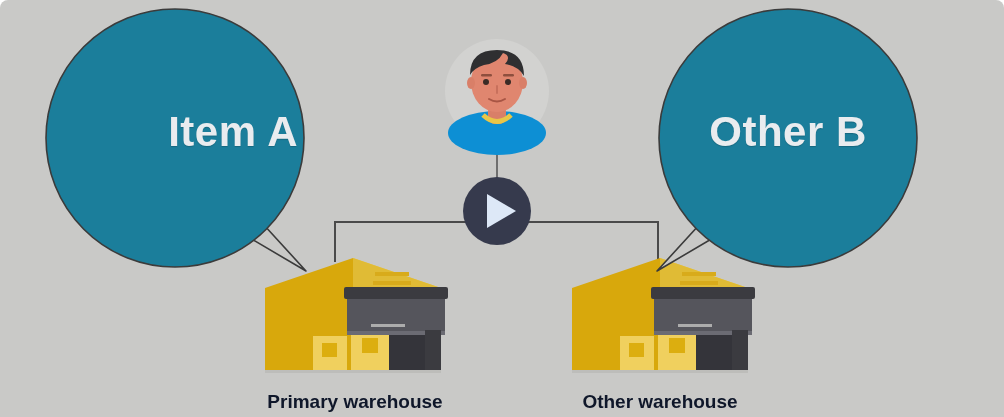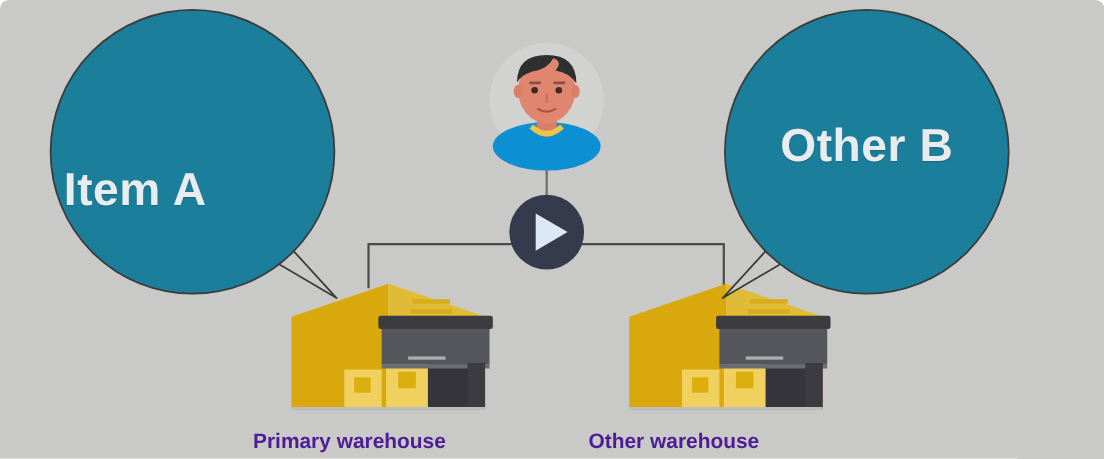--- a/index.html
+++ b/index.html
@@ -31,36 +31,36 @@
     font-size: 42px;
     color: #e9ecef;
     letter-spacing: 0.5px;
     text-shadow: 0 1px 1px rgba(0,0,0,0.18);
     white-space: nowrap;
   }
   #label-item-a {
     left: 58px;
     top: 108px;
     width: 240px;
-    text-align: left;
-    margin-top: 40px;
+    text-align: right;
   }
   #label-item-b {
     left: 668px;
     top: 108px;
     width: 240px;
     text-align: center;
   }
   .wh-caption {
     position: absolute;
     font-family: "Liberation Sans", sans-serif;
     font-weight: bold;
     font-size: 19px;
-    color: #4c1d95;
+    color: #0f172a;
     white-space: nowrap;
+    text-align: center;
   }
   #caption-primary {
     left: 230px;
     top: 391px;
     width: 250px;
   }
   #caption-other {
     left: 535px;
     top: 391px;
     width: 250px;

